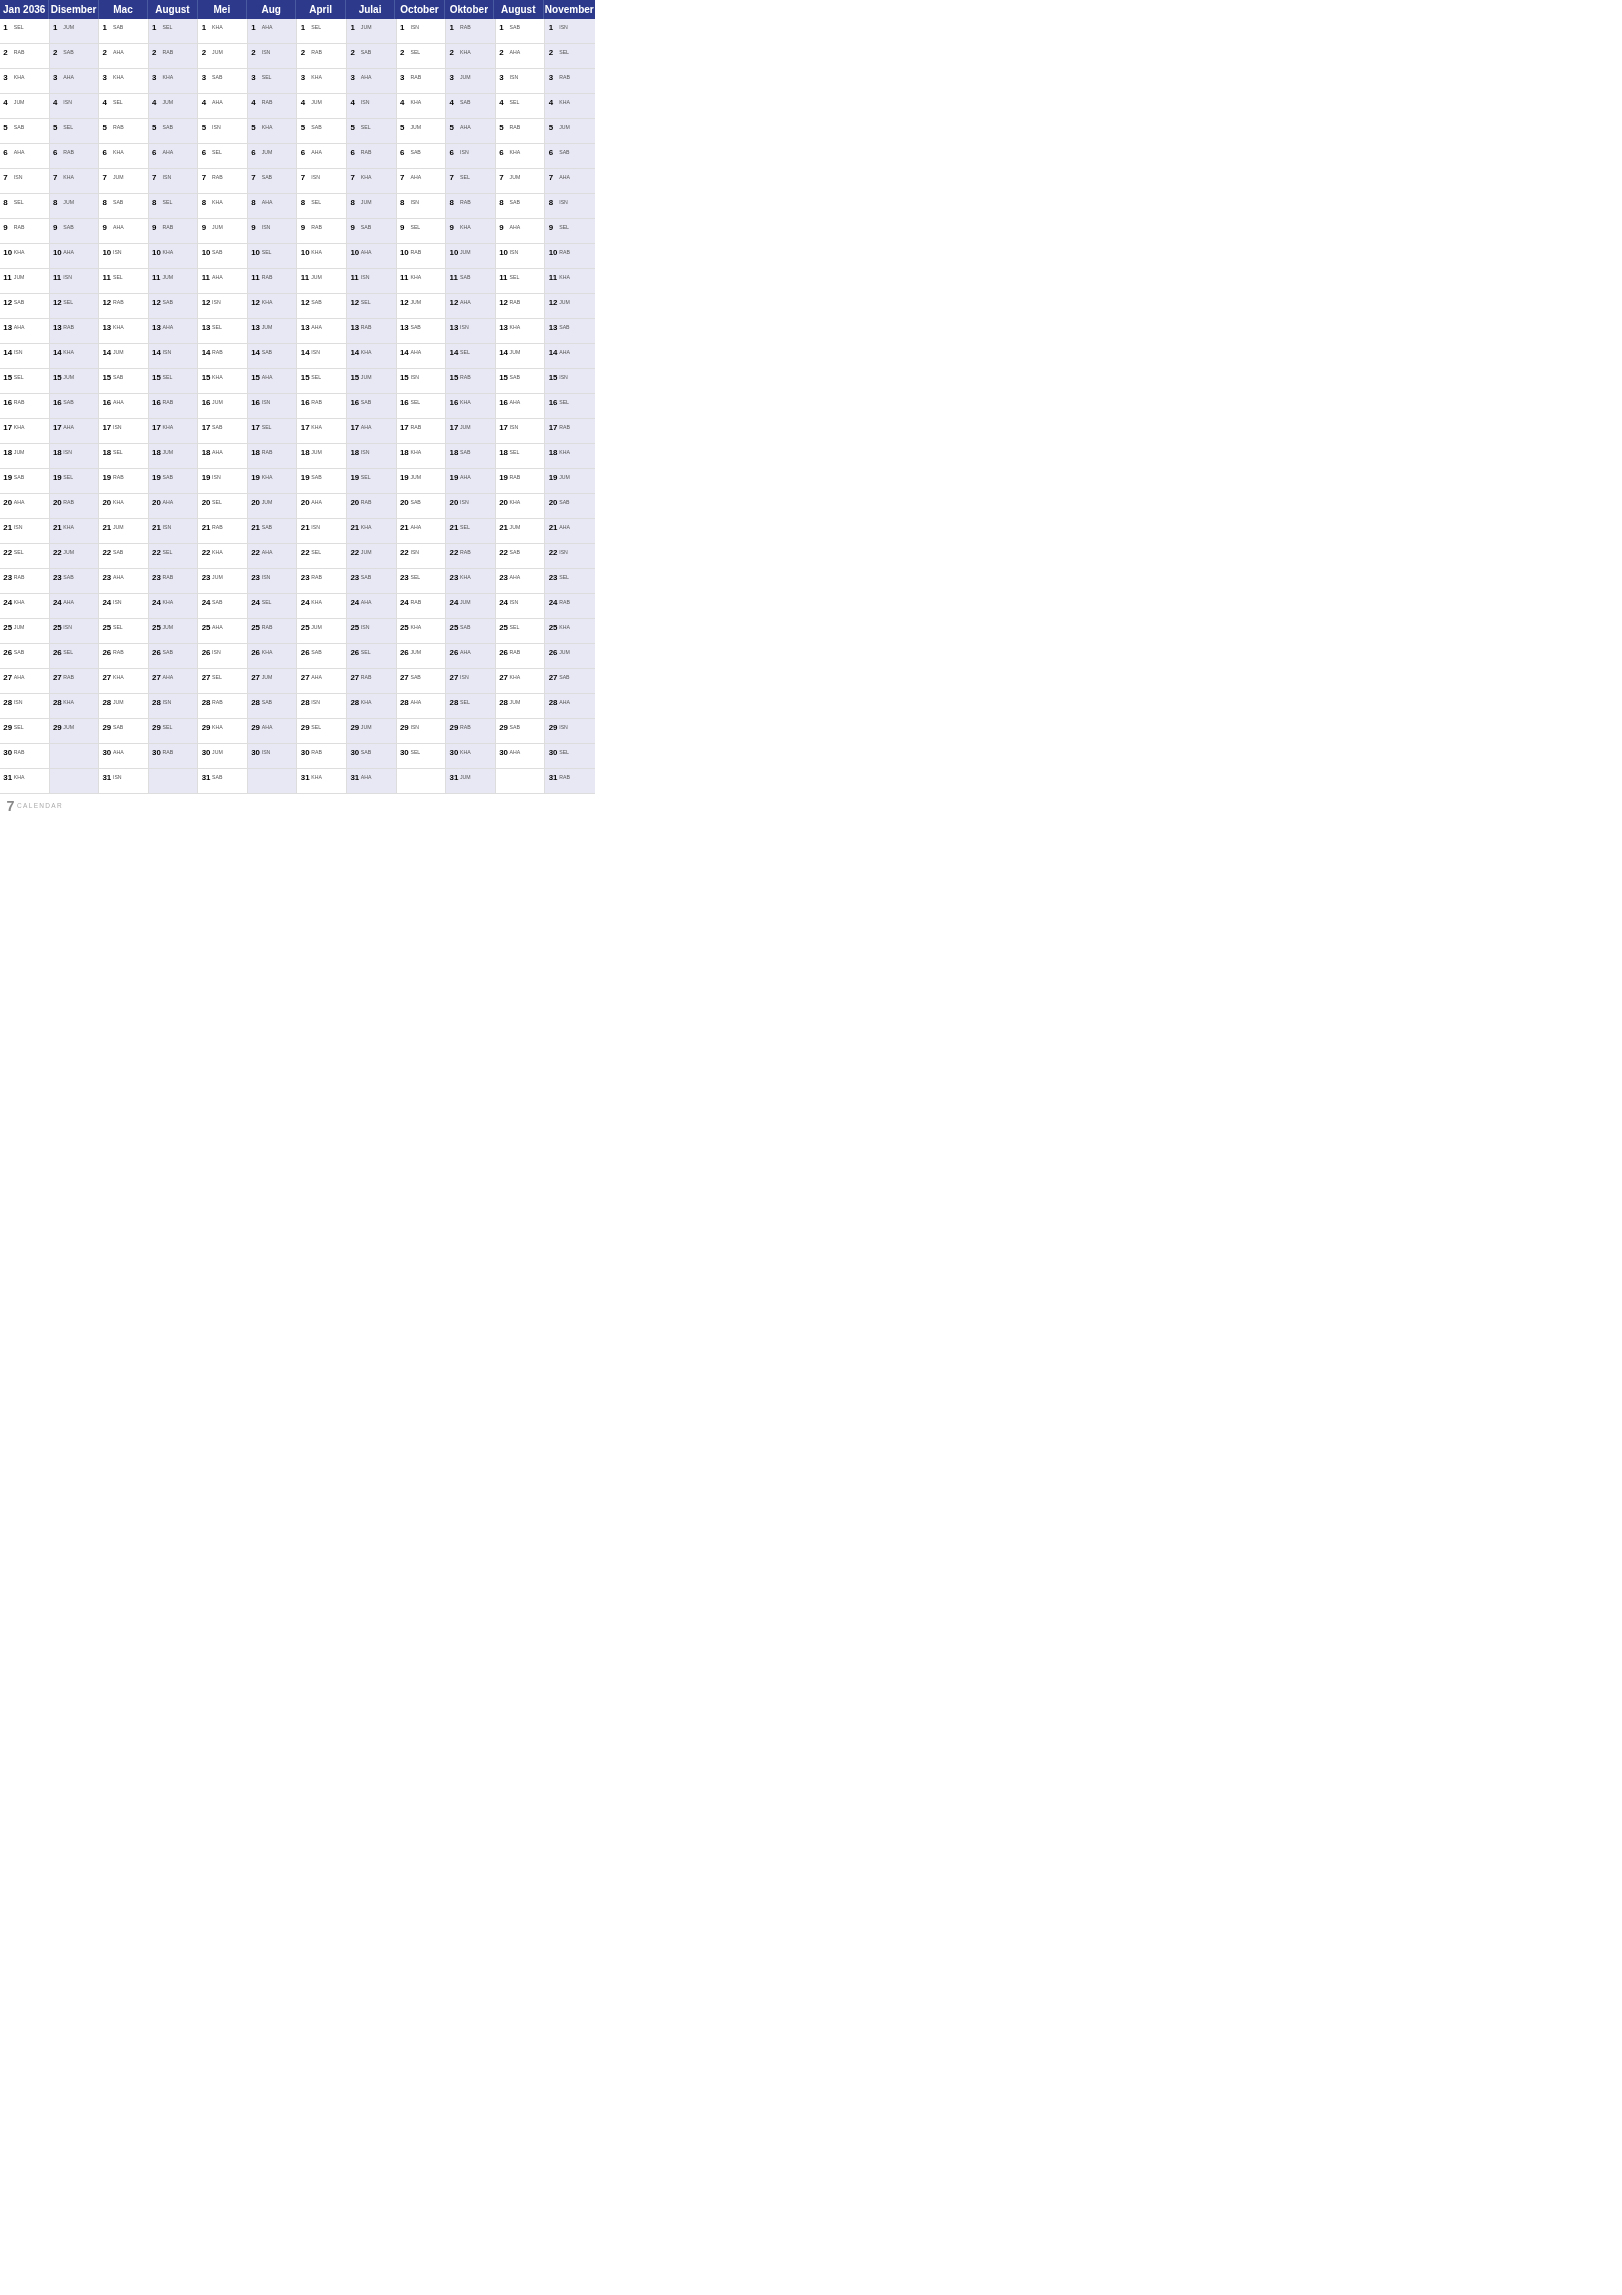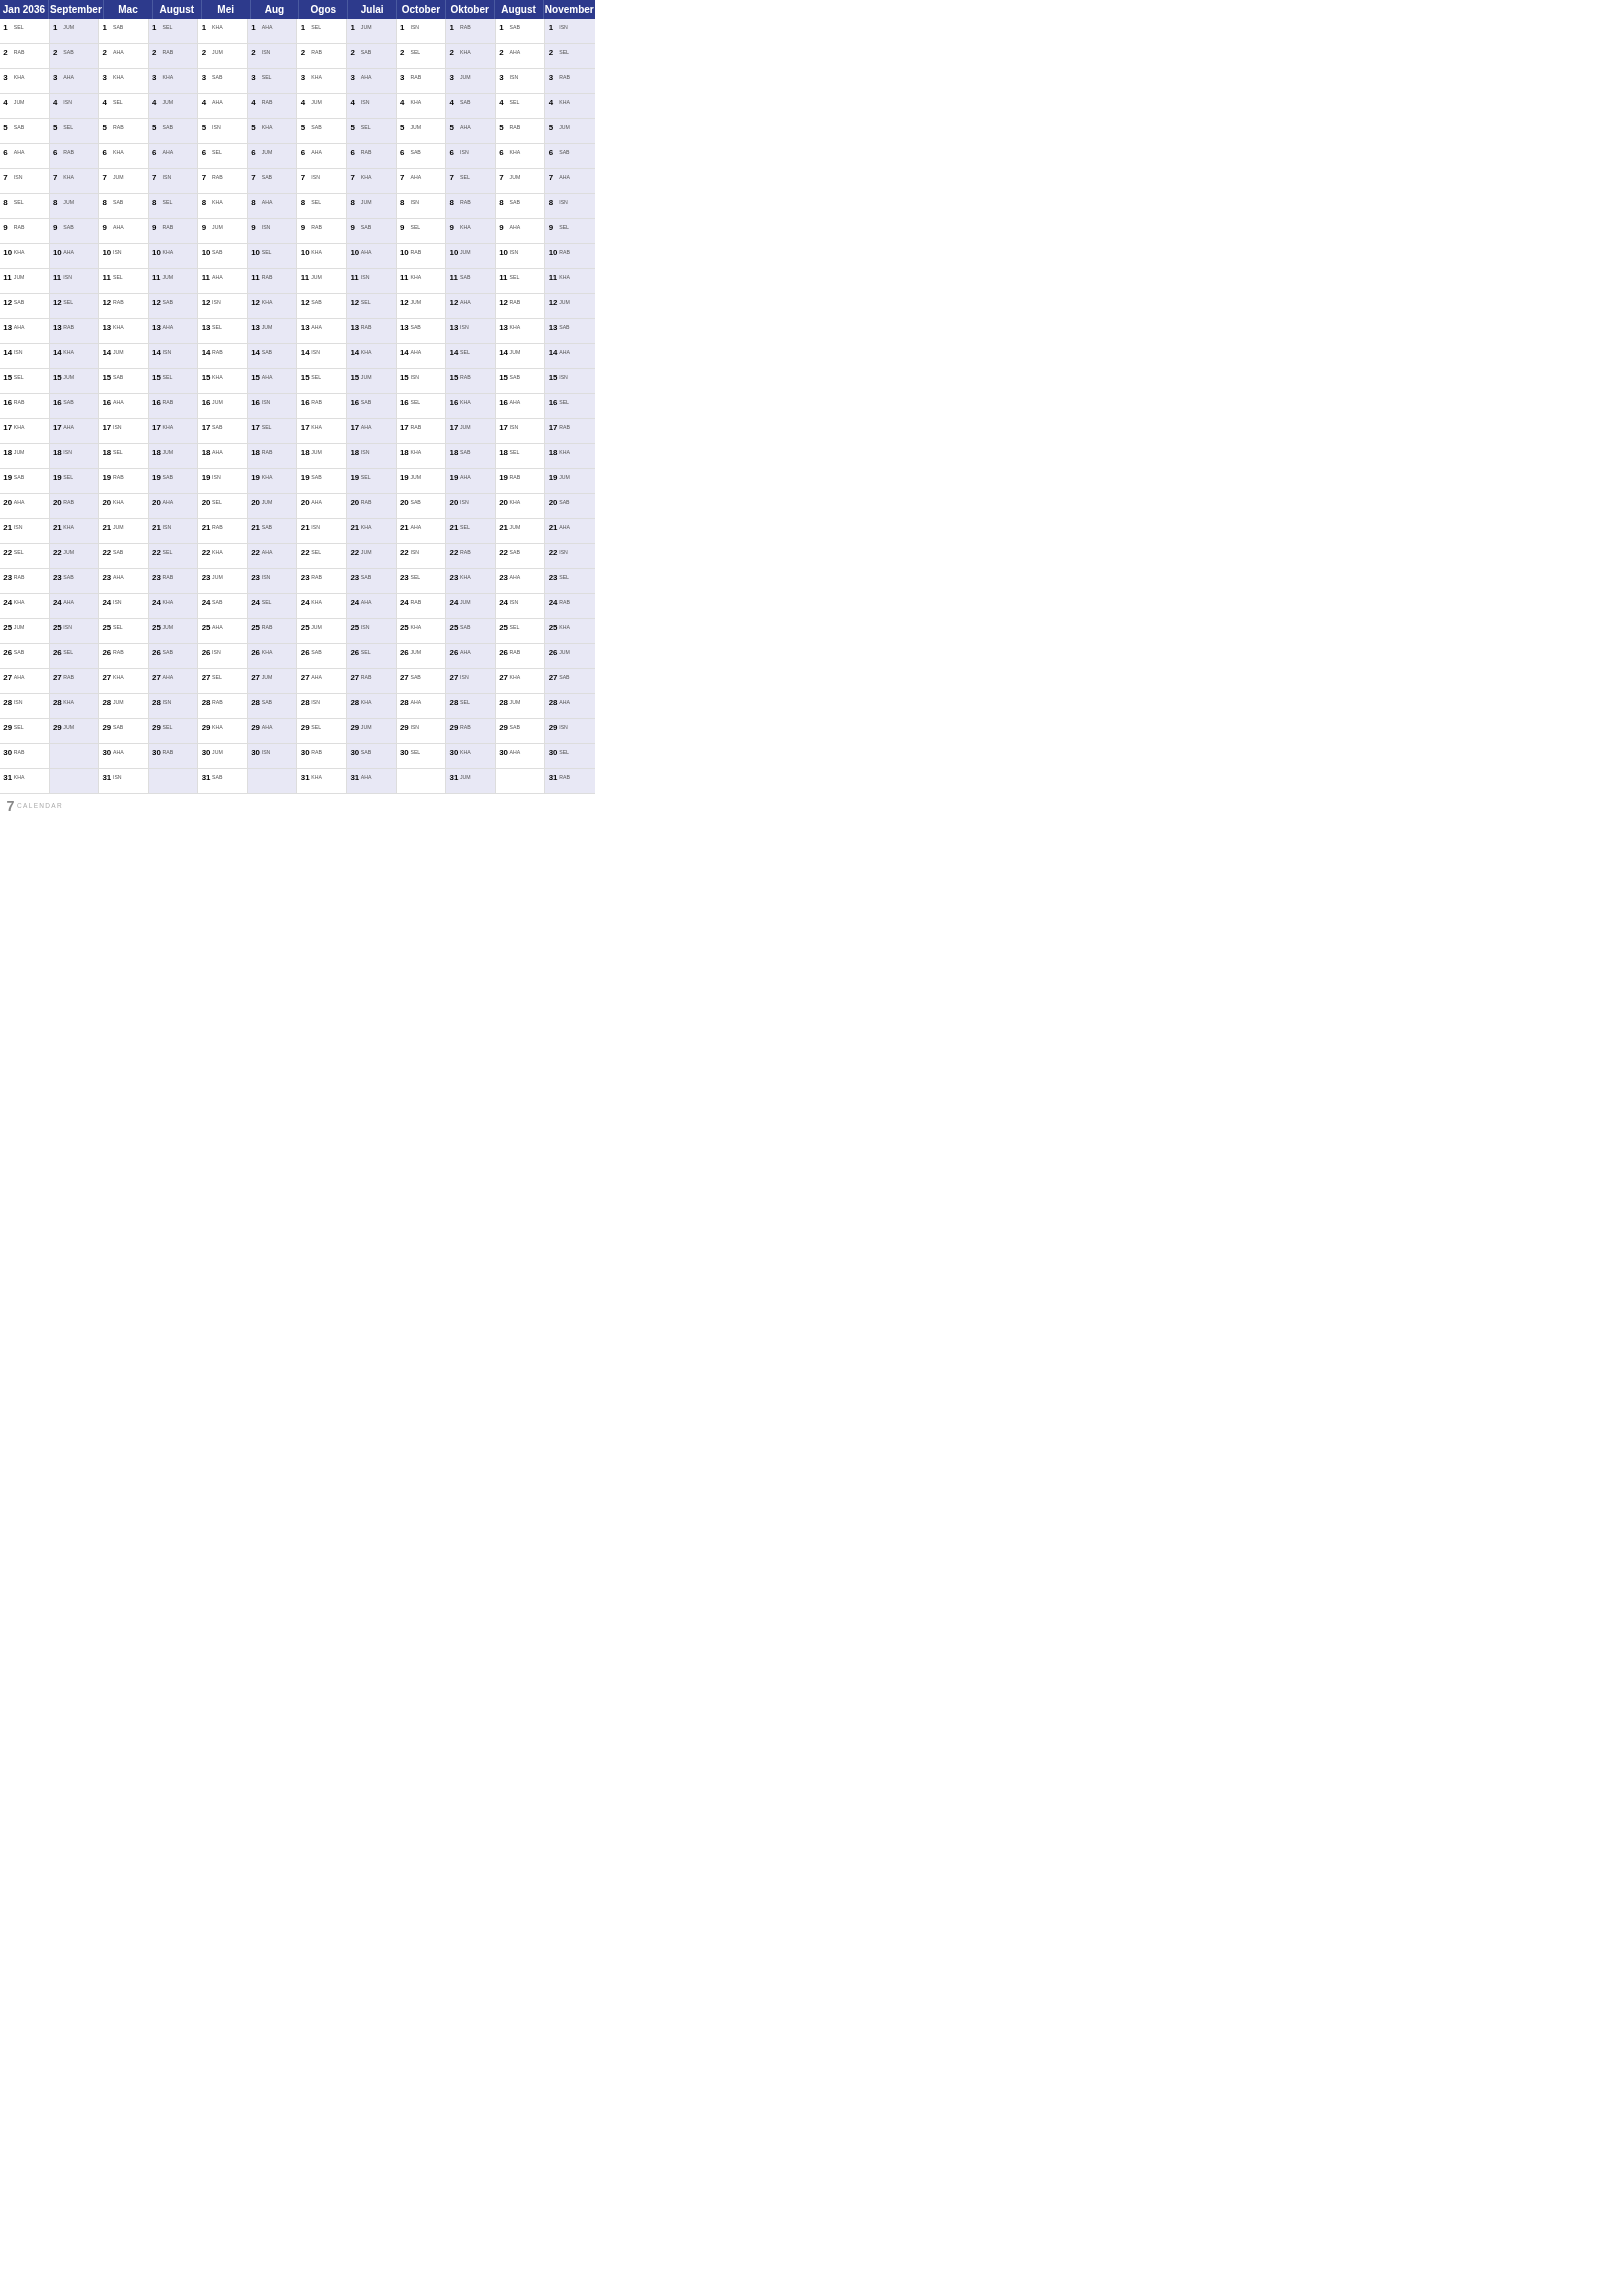--- a/index.html
+++ b/index.html
@@ -69,26 +69,26 @@
       letter-spacing: 1.3px;
       color: #aaa;
       text-transform: uppercase;
     }
   </style>
 </head>
 <body>
 
 <div class="calendar-header">
 <div class="header-cell">Jan 2036</div>
-    <div class="header-cell">September</div>
+    <div class="header-cell">Disember</div>
     <div class="header-cell">Mac</div>
     <div class="header-cell">August</div>
     <div class="header-cell">Mei</div>
     <div class="header-cell">Aug</div>
-    <div class="header-cell">Ogos</div>
+    <div class="header-cell">April</div>
     <div class="header-cell">Julai</div>
     <div class="header-cell">October</div>
     <div class="header-cell">Oktober</div>
     <div class="header-cell">August</div>
     <div class="header-cell">November</div>
   </div>
 <div class="calendar-grid" id="cal-grid">
 <div class="day-cell bg-white">
       <span class="day-num">1</span>
       <span class="day-name">SEL</span>

